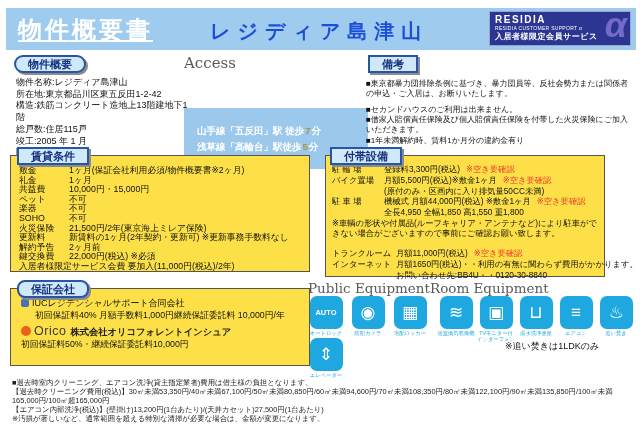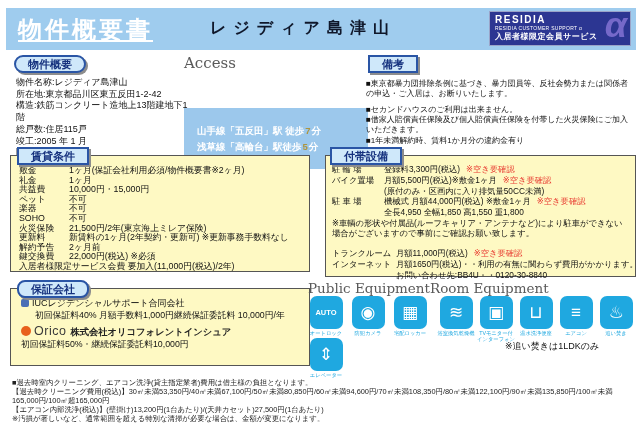--- a/index.html
+++ b/index.html
@@ -3,21 +3,21 @@
 <meta charset="utf-8">
 <style>
   html,body{margin:0;padding:0;background:#fff;}
   .page{position:relative;width:640px;height:443px;background:#fff;overflow:hidden;
         font-family:"Liberation Sans","DejaVu Sans",sans-serif;color:#111;}
 
   
   .topbar{position:absolute;left:6px;top:8px;width:630px;height:42px;background:#9fccee;}
   .title{position:absolute;left:12px;top:6px;font-size:24px;font-weight:bold;color:#fff;
          letter-spacing:3px;text-decoration:underline;}
-  .propname{position:absolute;left:204px;top:10px;font-size:16px;font-weight:bold;color:#0f172a;
+  .propname{position:absolute;left:204px;top:10px;font-size:20px;font-weight:bold;color:#1d4ed8;
             letter-spacing:7px;white-space:nowrap;}
   .badge{position:absolute;right:5px;top:3px;width:142px;height:35px;background:#2c3692;
          border:1px solid #9aa4c8;box-sizing:border-box;padding:2px 5px;color:#fff;overflow:hidden;}
   .badge .alpha{position:absolute;right:3px;top:-8px;font-size:36px;font-weight:bold;
                 font-style:italic;color:#7e6fd0;opacity:.9;}
   .badge .b1{position:relative;font-size:10px;font-weight:bold;letter-spacing:1.5px;line-height:11px;}
   .badge .b2{position:relative;font-size:5px;letter-spacing:.3px;line-height:6px;}
   .badge .b3{position:relative;font-size:8px;font-weight:bold;letter-spacing:.5px;line-height:11px;}
 
   
@@ -34,23 +34,23 @@
   .accline{margin:0 0 3px 13px;font-size:9.5px;font-weight:bold;color:#fff;white-space:nowrap;}
   .accbox .pad{height:17px;}
   .accnum{color:#ad9540;padding:0 1px;}
 
   
   .remarks{position:absolute;left:366px;top:79px;width:268px;font-size:8px;line-height:9.8px;color:#111;}
   .remarks p{margin:0 0 6px 0;}
   .remarks p + p{margin-bottom:1px;}
 
   
-  .boxed{position:absolute;border:1px solid #555;background:#fef9c3;box-sizing:border-box;}
+  .boxed{position:absolute;border:1px solid #555;background:#fde047;box-sizing:border-box;}
   #rentbox{left:10px;top:155px;width:300px;height:117px;}
-  #facbox{left:325px;top:155px;width:311px;height:122px;}
+  #facbox{left:325px;top:155px;width:280px;height:122px;}
   #guarbox{left:10px;top:288px;width:300px;height:78px;}
   .inhead{top:-9px;}
 
   .rentrows{padding:10px 4px 0 8px;font-size:8.8px;line-height:9.6px;white-space:nowrap;}
   .rlabel{display:inline-block;width:50px;}
 
   .facrows{padding:8px 4px 0 6px;font-size:8.3px;line-height:10.8px;color:#111;}
   .frow{white-space:nowrap;}
   .flabel{display:inline-block;width:52px;}
   .flabel2{display:inline-block;width:64px;}

